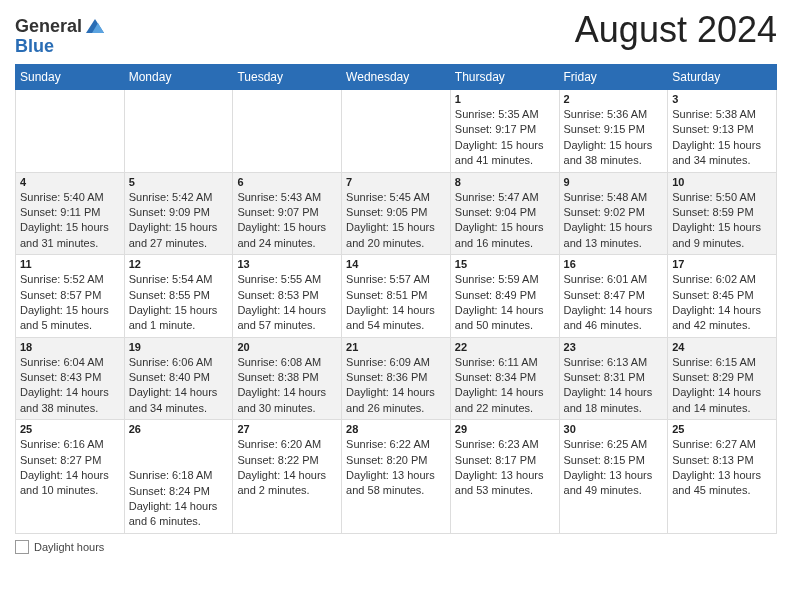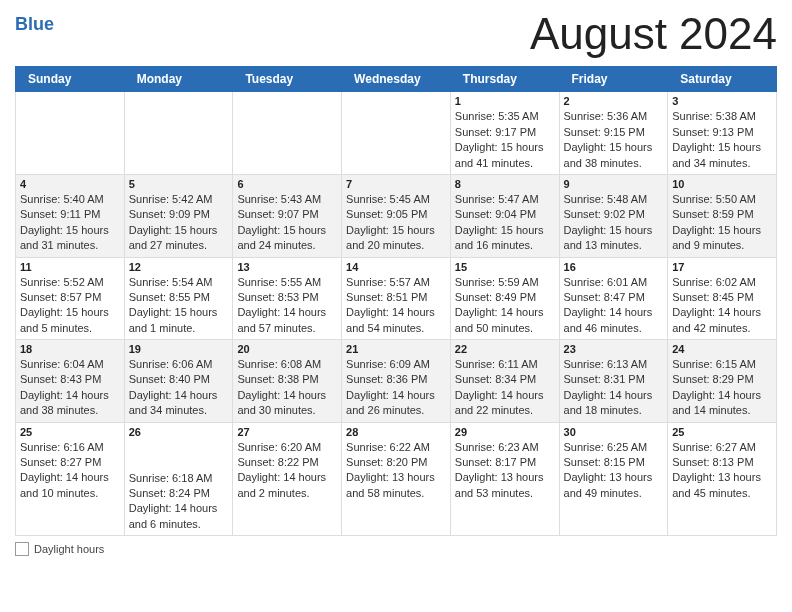--- a/index.html
+++ b/index.html
@@ -50,42 +50,42 @@
       align-items: flex-start;
     }
     .logo-line {
       display: flex;
       align-items: center;
     }
     .title-area {
       text-align: right;
     }
     .month-title {
-      font-size: 44px;
+      font-size: 36px;
       font-weight: normal;
       color: #222;
       line-height: 1.1;
     }
     .location-title {
       font-size: 16px;
       color: #444;
     }
     table {
       width: 100%;
       border-collapse: collapse;
       table-layout: fixed;
     }
     thead tr {
       background: #2a6db5;
     }
     thead th {
       color: #fff;
       font-size: 12px;
-      font-weight: bold;
-      padding: 5px 12px;
+      font-weight: normal;
+      padding: 5px 4px;
       text-align: left;
       border: 1px solid #2a6db5;
     }
     tbody tr {
       border-bottom: 1px solid #ccc;
     }
     tbody td {
       vertical-align: top;
       padding: 3px 4px;
       font-size: 9.5px;
@@ -129,20 +129,27 @@
       display: inline-block;
     }
   </style>
 </head>
 <body>
 
 <div class="page">
   <div class="header">
     <div class="logo">
       <div class="logo-wrap">
+        <div class="logo-line">
+          <span class="logo-text-general">General</span>
+          <svg class="logo-icon" viewBox="0 0 22 22" xmlns="http://www.w3.org/2000/svg">
+            <polygon points="2,18 11,4 20,18" fill="#2a6db5"></polygon>
+            <polygon points="8,18 14,8 20,18" fill="#5ba3e0"></polygon>
+          </svg>
+        </div>
         <div>
           <span class="logo-text-blue">Blue</span>
         </div>
       </div>
     </div>
     <div class="title-area">
       <div class="month-title">August 2024</div>
     </div>
   </div>
 

